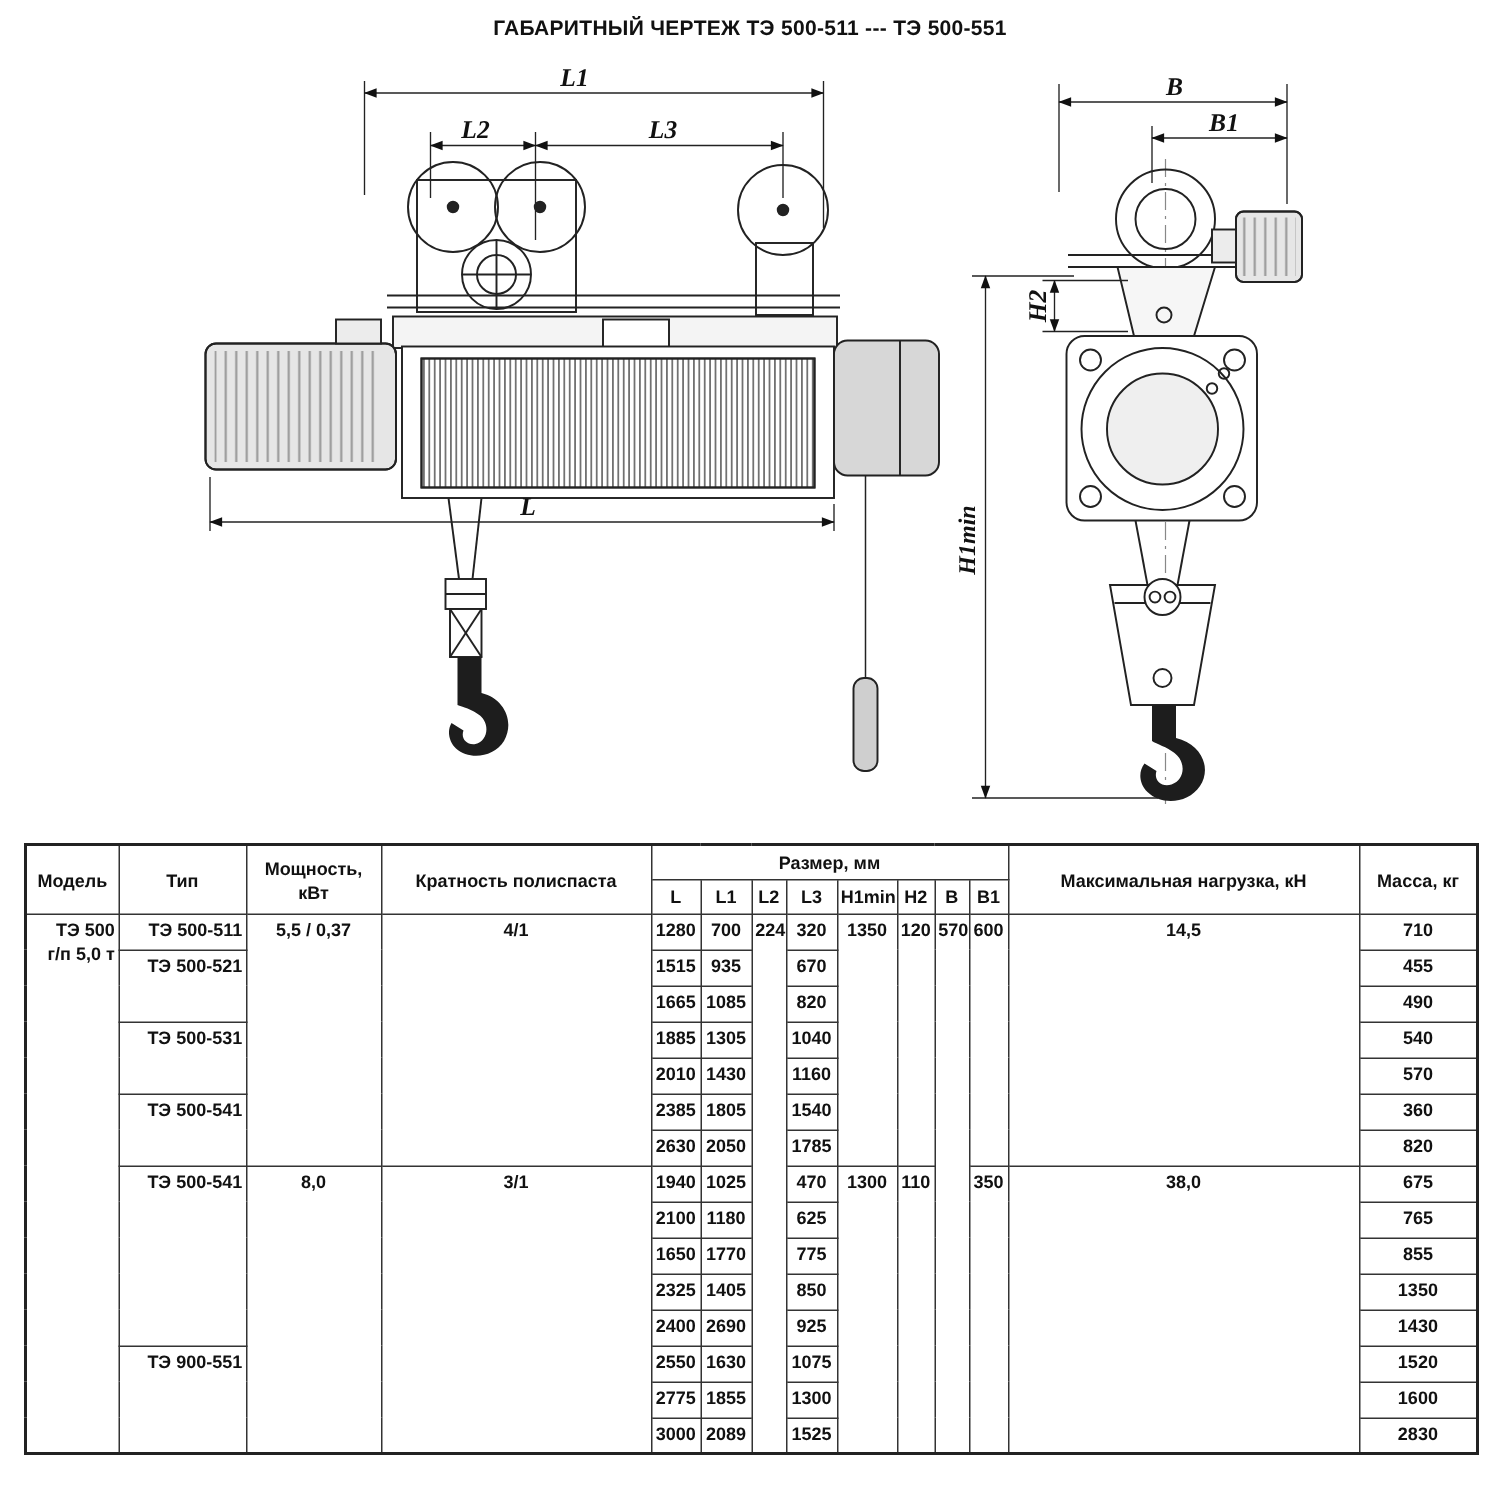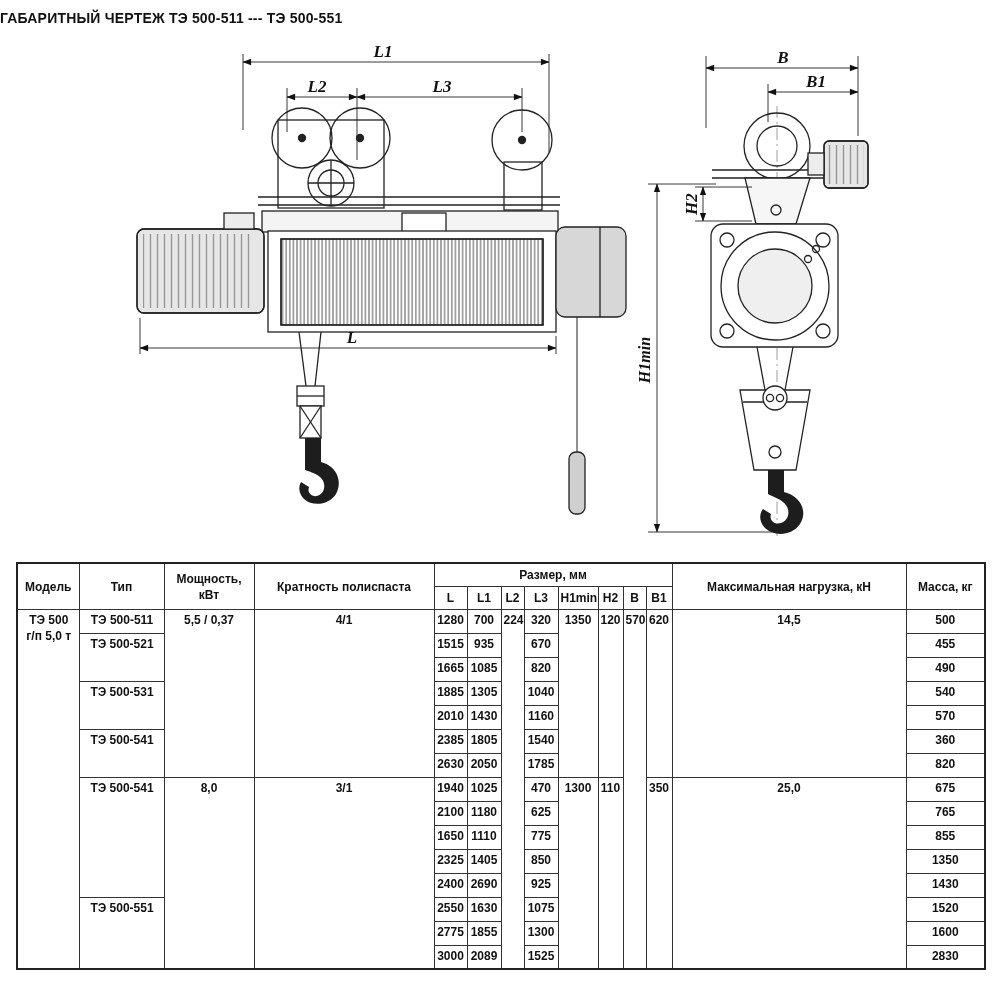--- a/index.html
+++ b/index.html
@@ -5,42 +5,42 @@
   * { margin:0; padding:0; box-sizing:border-box; }
   html,body { background:#fff; }
   body {
     width:1000px; height:1000px;
     font-family:"Liberation Sans", sans-serif;
     color:#111;
   }
   .page { position:relative; width:1000px; height:1000px; background:#fff; overflow:hidden; }
   .title {
     position:absolute; top:10px; left:0; width:100%;
-    text-align:left; font-size:14px; font-weight:bold; letter-spacing:0.2px;
+    text-align:center; font-size:14px; font-weight:bold; letter-spacing:0.2px;
   }
   .drawing { position:absolute; top:0; left:0; }
   .table-wrap { position:absolute; top:562px; left:16px; }
   table.spec {
     border-collapse:collapse; table-layout:fixed; width:968px;
     font-size:12px; font-weight:bold; color:#111;
     border:2px solid #222;
   }
   .spec th, .spec td {
     border:1px solid #333;
     padding:2px 2px 1px 2px;
     text-align:center;
     vertical-align:top;
     white-space:pre-line;
     line-height:1.35;
     overflow:hidden;
   }
   .spec thead th { vertical-align:middle; }
   .spec thead tr { height:23px; }
   .spec tbody tr { height:24px; }
-  .spec td.left { text-align:center; padding-left:3px; }
+  .spec td.left { text-align:right; padding-left:3px; }
 </style>
 </head>
 <body>
 
 <div class="page">
 
   <div class="title">ГАБАРИТНЫЙ ЧЕРТЕЖ ТЭ 500-511 --- ТЭ 500-551</div>
 
   <svg class="drawing" width="1000" height="552" viewBox="0 0 1000 552" xmlns="http://www.w3.org/2000/svg">
     <defs>
@@ -242,23 +242,23 @@
             <td class="left">ТЭ 500-511</td>
             <td rowspan="7">5,5 / 0,37</td>
             <td rowspan="7">4/1</td>
             <td>1280</td>
             <td>700</td>
             <td rowspan="15">224</td>
             <td>320</td>
             <td rowspan="7">1350</td>
             <td rowspan="7">120</td>
             <td rowspan="15">570</td>
-            <td rowspan="7">620</td>
+            <td rowspan="7">600</td>
             <td rowspan="7">14,5</td>
-            <td>500</td>
+            <td>710</td>
           </tr>
           <tr>
             <td rowspan="2" class="left">ТЭ 500-521</td>
             <td>1515</td>
             <td>935</td>
             <td>670</td>
             <td>455</td>
           </tr>
           <tr>
             <td>1665</td>
@@ -295,49 +295,49 @@
           <tr>
             <td rowspan="5" class="left">ТЭ 500-541</td>
             <td rowspan="8">8,0</td>
             <td rowspan="8">3/1</td>
             <td>1940</td>
             <td>1025</td>
             <td>470</td>
             <td rowspan="8">1300</td>
             <td rowspan="8">110</td>
             <td rowspan="8">350</td>
-            <td rowspan="8">25,0</td>
+            <td rowspan="8">38,0</td>
             <td>675</td>
           </tr>
           <tr>
             <td>2100</td>
             <td>1180</td>
             <td>625</td>
             <td>765</td>
           </tr>
           <tr>
             <td>1650</td>
-            <td>1110</td>
+            <td>1770</td>
             <td>775</td>
             <td>855</td>
           </tr>
           <tr>
             <td>2325</td>
             <td>1405</td>
             <td>850</td>
             <td>1350</td>
           </tr>
           <tr>
             <td>2400</td>
             <td>2690</td>
             <td>925</td>
             <td>1430</td>
           </tr>
           <tr>
-            <td rowspan="3" class="left">ТЭ 500-551</td>
+            <td rowspan="3" class="left">ТЭ 900-551</td>
             <td>2550</td>
             <td>1630</td>
             <td>1075</td>
             <td>1520</td>
           </tr>
           <tr>
             <td>2775</td>
             <td>1855</td>
             <td>1300</td>
             <td>1600</td>

